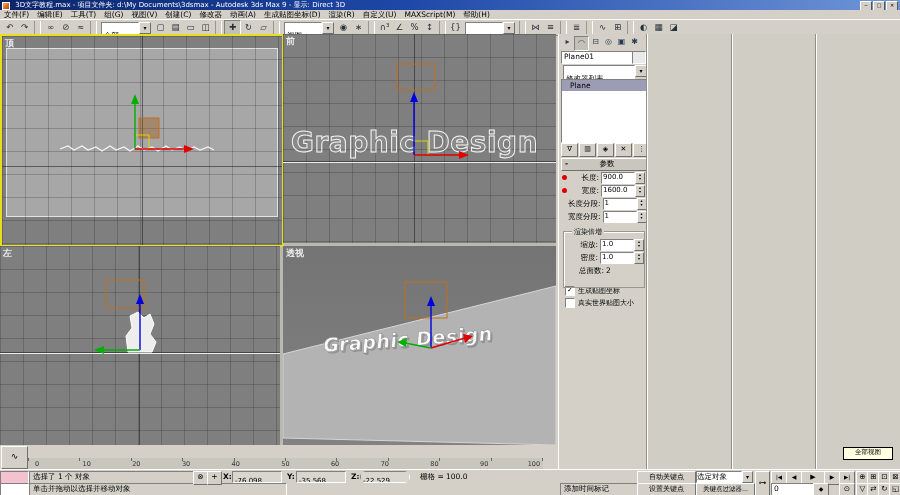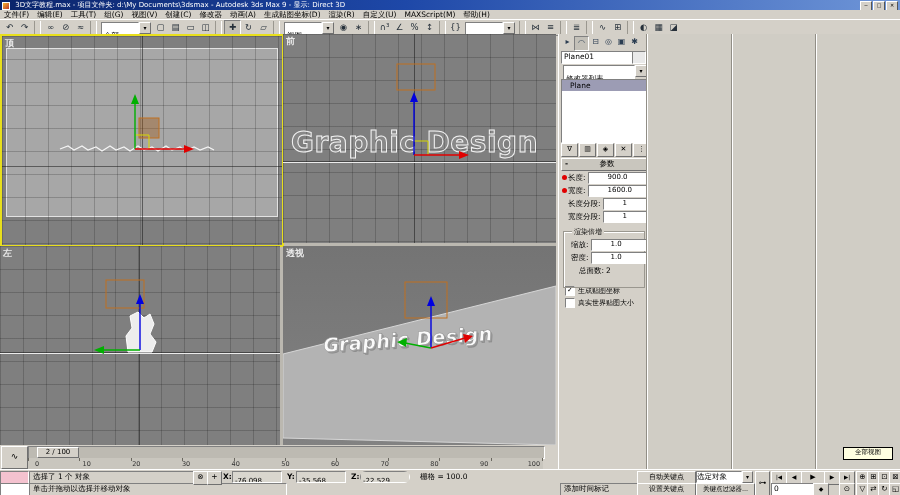--- a/index.html
+++ b/index.html
@@ -75,21 +75,21 @@
     font-size:7px;line-height:10px;text-align:center;}
   .rollout-hdr{position:absolute;left:2px;top:124px;width:84px;height:11px;border:1px solid;
     border-color:#fff #707070 #707070 #fff;background:#c9c6be;text-align:center;line-height:9px;font-size:7.5px;}
   .rollout-hdr .minus{float:left;margin-left:3px;font-weight:bold;}
   #params-body{position:absolute;left:2px;top:137px;width:84px;}
   .prow{display:flex;align-items:center;height:13px;}
   .keydot{width:5px;height:5px;border-radius:50%;background:#e00000;margin:0 1px;flex:none;}
   .keyspace{width:7px;flex:none;}
   .plabel{flex:1;text-align:right;margin-right:2px;font-size:7.5px;white-space:nowrap;}
   .pfield{width:30px;height:10px;background:#fff;border:1px solid;border-color:#808080 #fff #fff #808080;
-    font-size:7px;line-height:9px;padding:0 19px;overflow:hidden;flex:none;}
+    font-size:7px;line-height:9px;padding:0 1px;overflow:hidden;flex:none;}
   .pspin{width:8px;height:10px;display:flex;flex-direction:column;flex:none;border:1px solid;
     border-color:#fff #707070 #707070 #fff;background:#d4d0c8;}
   .pspin i{font-style:normal;font-size:4px;line-height:4px;text-align:center;}
   .group-box{position:absolute;left:2px;top:60px;width:80px;height:55px;border:1px solid #9a978f;
     box-shadow:inset 1px 1px 0 #fff;}
   .group-title{position:absolute;left:8px;top:-5px;background:#d4d0c8;padding:0 2px;font-size:7px;}
   .crow{display:flex;align-items:center;height:12px;}
   .cbox{width:8px;height:8px;background:#fff;border:1px solid;border-color:#808080 #fff #fff #808080;
     font-size:7px;line-height:7px;text-align:center;margin:0 3px 0 4px;flex:none;}
   .clabel{font-size:7px;white-space:nowrap;}
@@ -389,23 +389,20 @@
 
 <div id="empty-cols">
   <div class="empty-col"></div>
   <div class="empty-col"></div>
   <div class="empty-col"></div>
 </div>
 
 <div id="tooltip">全部视图</div>
 
 <div id="mini-curve-btn">∿</div>
-<div id="time-slider">
-  <div id="ts-handle">2 / 100</div>
-</div>
 <div id="ruler">
   <div id="ruler-ticks"></div>
   <div id="ruler-nums">
     <span>0</span>
     <span>10</span>
     <span>20</span>
     <span>30</span>
     <span>40</span>
     <span>50</span>
     <span actable="false">60</span>

